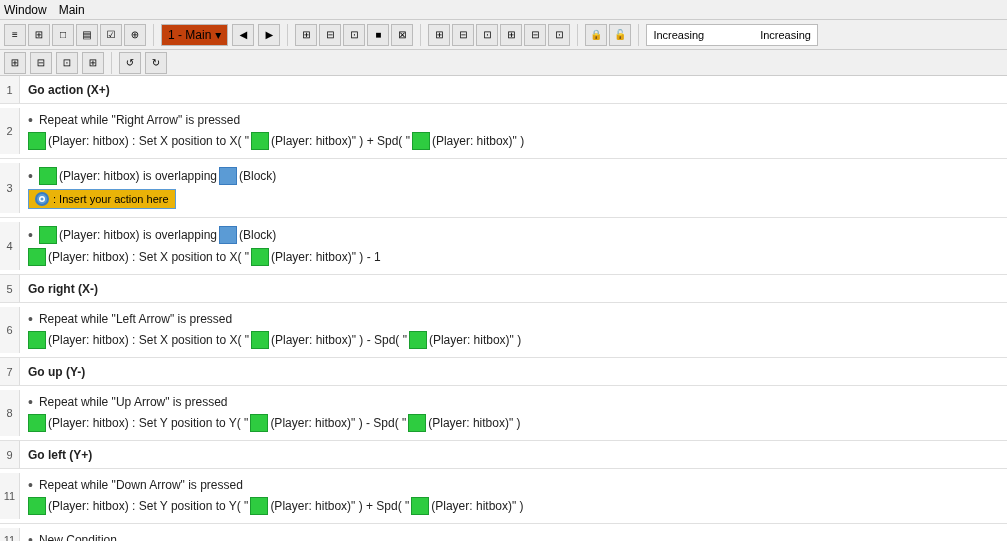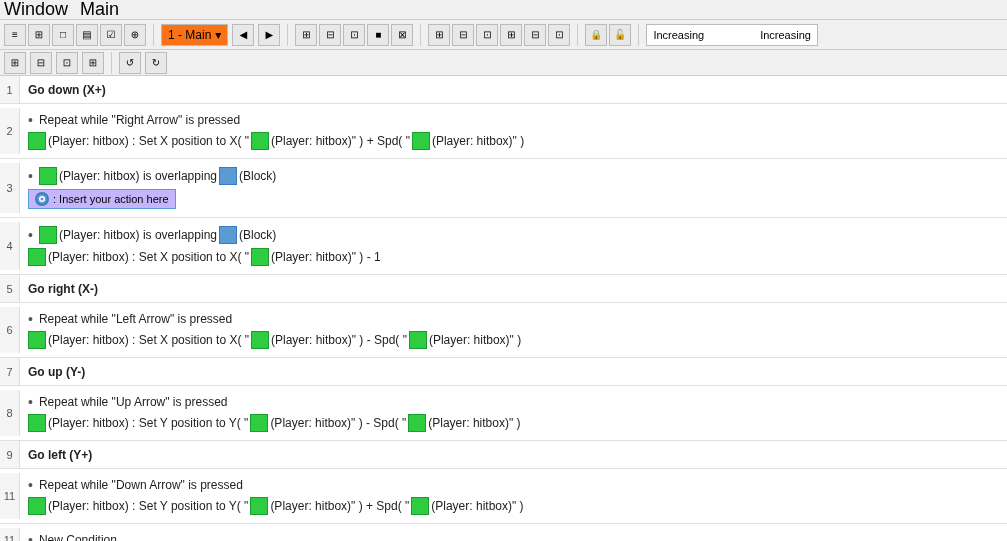--- a/index.html
+++ b/index.html
@@ -14,21 +14,21 @@
     .menu-bar {
       display: flex;
       align-items: center;
       background: #f0f0f0;
       height: 20px;
       padding: 0 4px;
       gap: 12px;
       border-bottom: 1px solid #ccc;
     }
     .menu-item {
-      font-size: 18px;
+      font-size: 12px;
       cursor: pointer;
     }
 
     
     .toolbar {
       display: flex;
       align-items: center;
       background: #f0f0f0;
       height: 30px;
       padding: 2px 4px;
@@ -54,21 +54,21 @@
       cursor: pointer;
       display: flex;
       align-items: center;
       justify-content: center;
       font-size: 10px;
     }
 
     .dropdown-btn {
       display: flex;
       align-items: center;
-      background: #f97316;
+      background: #c2410c;
       border: 1px solid #bbb;
       padding: 2px 6px;
       height: 22px;
       cursor: pointer;
       font-size: 12px;
     }
 
     .inc-dec-group {
       display: flex;
       align-items: center;
@@ -167,21 +167,21 @@
       display: inline-block;
       flex-shrink: 0;
     }
 
     .text-span {
       font-size: 12px;
       color: #222;
     }
 
     .tooltip-box {
-      background: #c4b5fd;
+      background: #eab308;
       border: 1px solid #5b9bd5;
       padding: 2px 6px;
       font-size: 11px;
       display: flex;
       align-items: center;
       gap: 4px;
     }
 
     .row-multi {
       flex-direction: column;
@@ -259,21 +259,21 @@
   <div class="toolbar-sep"></div>
   <div class="toolbar-btn">↺</div>
   <div class="toolbar-btn">↻</div>
 </div>
 
 <div class="content">
 
   <div class="row">
     <div class="row-num">1</div>
     <div class="row-content">
-      <span class="section-header">Go down (X+)</span>
+      <span class="section-header">Go action (X+)</span>
     </div>
   </div>
 
   <div class="row row-multi">
     <div style="display:flex; width:100%;">
       <div class="row-num">2</div>
       <div style="flex:1; padding:2px 0;">
         <div class="sub-row indent1">
           <span class="bullet">•</span>
           <span class="text-span">Repeat while "Right Arrow" is pressed</span>

